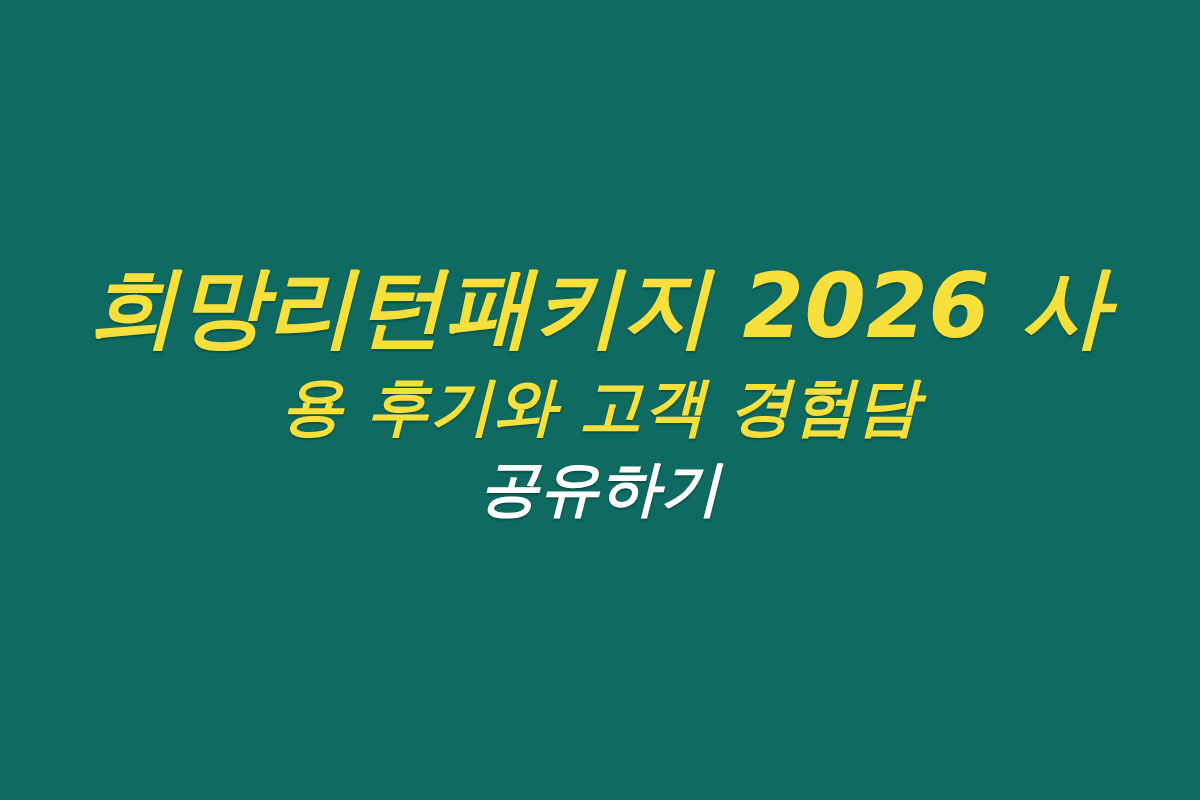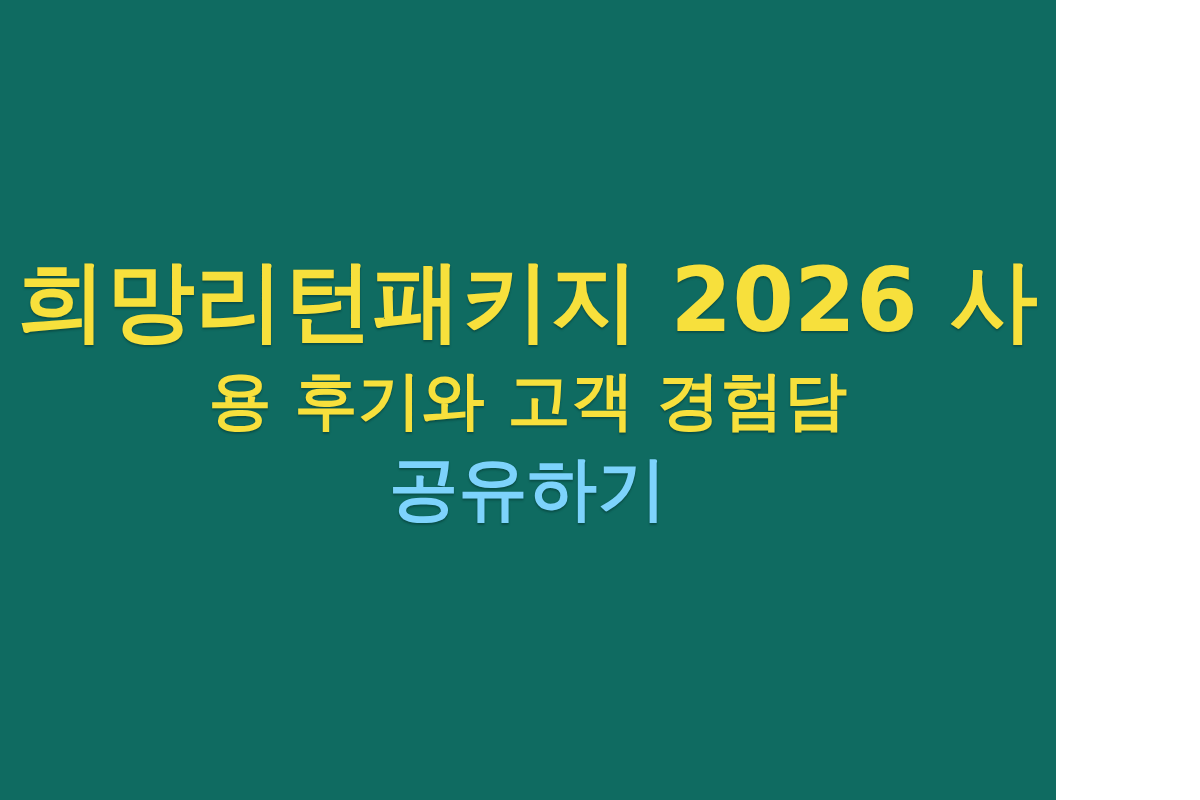--- a/index.html
+++ b/index.html
@@ -12,28 +12,29 @@
     width: 1200px;
     height: 800px;
     overflow: hidden;
     font-family: "Liberation Sans", "DejaVu Sans", sans-serif;
   }
 
   
   .banner {
     position: relative;
     box-sizing: border-box;
-    width: 1056px;
+    width: 1200px;
     height: 800px;
     background: #0F6B61;
     display: flex;
     flex-direction: column;
     align-items: center;
     justify-content: center;
     overflow: hidden;
+    font-style: italic;
   }
 
   
   .headline {
     width: 1060px;
     margin: 0;
     padding: 0;
     text-align: center;
     display: flex;
     flex-direction: column;
@@ -66,17 +67,17 @@
 <body>
 
 <div class="banner" style="background: rgb(15, 107, 97);">
 
   <div class="headline">
 
     <span class="headline-line headline-line--1" style="color: rgb(247, 224, 60); font-size: 88.2933px;">희망리턴패키지 2026 사</span>
 
     <span class="headline-line headline-line--2" style="color: rgb(247, 224, 60); font-size: 63px;">용 후기와 고객 경험담</span>
 
-    <span class="headline-line headline-line--3" style="color: #7dd3fc; font-size: 69px;">공유하기</span>
+    <span class="headline-line headline-line--3" style="color: #ffffff; font-size: 60px;">공유하기</span>
 
   </div>
 
 </div>
 
 </body></html>

